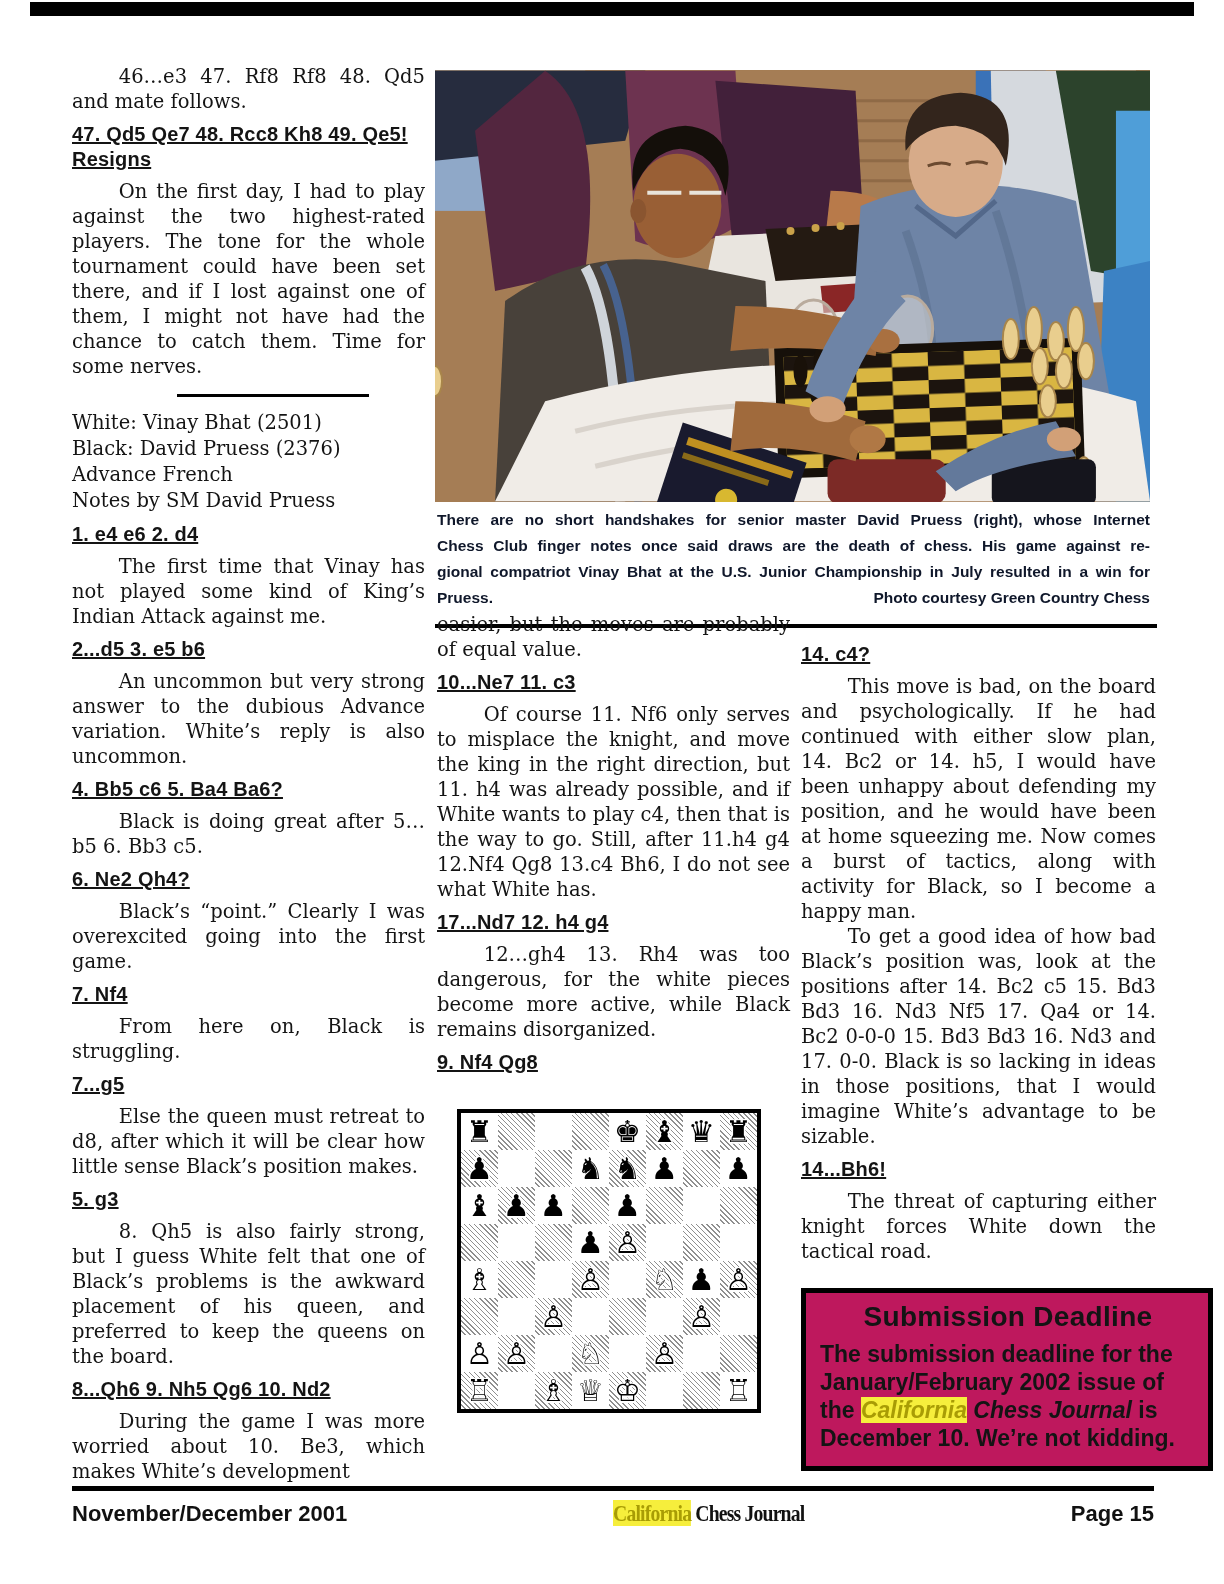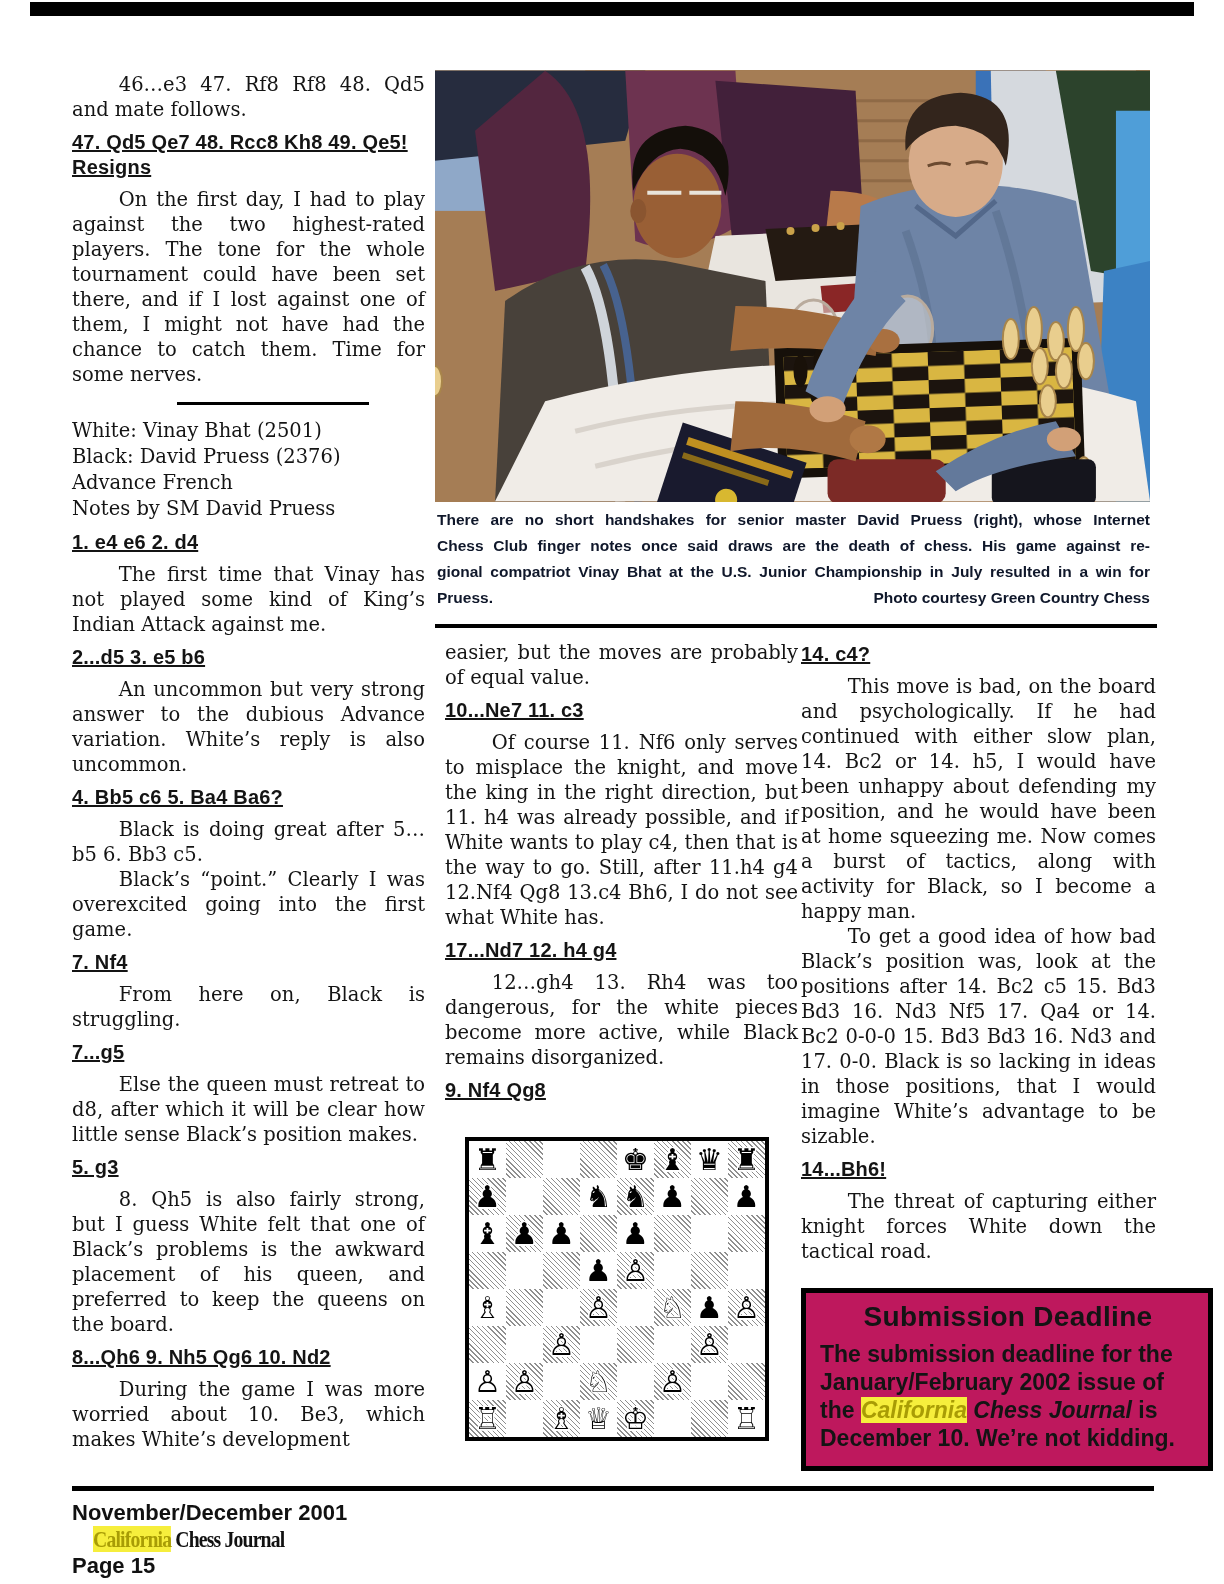--- a/index.html
+++ b/index.html
@@ -1,21 +1,21 @@
 <!DOCTYPE html>
 <html><head>
 <meta charset="utf-8">
 <style>
   html,body{margin:0;padding:0;background:#e8e8e8;}
   .page{position:relative;width:1224px;height:1584px;background:#ffffff;margin:0 auto;
         font-family:"DejaVu Serif",serif;color:#141414;overflow:hidden;}
   .topbar{position:absolute;left:30px;top:2px;width:1164px;height:14px;background:#000;}
   .col{position:absolute;text-align:justify;}
-  #col-left{left:72px;top:72px;width:353px;}
-  #col-middle{left:437px;top:640px;width:353px;margin-left:8px;}
+  #col-left{left:72px;top:64px;width:353px;}
+  #col-middle{left:437px;top:612px;width:353px;}
   #col-right{left:801px;top:634px;width:355px;}
   .para{font-size:19.5px;line-height:25px;text-indent:2.4em;margin:0;}
   .para.noindent{text-indent:0;}
   .move{font-family:"Liberation Sans",sans-serif;font-weight:bold;font-size:20px;
         line-height:25px;margin:8px 0 7px 0;text-align:left;letter-spacing:.2px;text-decoration:underline;}
   .info{font-size:19.5px;line-height:26px;text-align:left;}
   .inrule{width:192px;height:3px;background:#000;margin:15px 0 13px 105px;}
   .photo-frame{position:absolute;left:435px;top:70px;width:715px;height:432px;overflow:hidden;background:#a57d55;}
   .caption{position:absolute;left:437px;top:507px;width:713px;font-family:"Liberation Sans",sans-serif;
            font-weight:bold;font-size:15.5px;line-height:26px;color:#0f172a;}
@@ -34,21 +34,21 @@
   .deadline{position:absolute;left:801px;top:1288px;width:412px;border:5px solid #000;
             background:#be185d;padding:6px 12px 14px 14px;box-sizing:border-box;
             font-family:"Liberation Sans",sans-serif;}
   .deadline-title{text-align:center;font-weight:bold;font-size:28px;letter-spacing:.3px;margin:2px 0 7px 0;}
   .deadline-text{font-size:23px;line-height:28px;font-weight:bold;text-align:left;}
   .hl{background:#f6ee3c;color:#a89c05;}
   .it{font-style:italic;}
   .footer-rule{position:absolute;left:72px;top:1486px;width:1082px;height:5px;background:#000;}
   .footer{position:absolute;left:72px;top:1500px;width:1082px;display:flex;
           justify-content:space-between;align-items:baseline;
-          font-family:"Liberation Sans",sans-serif;font-size:22px;font-weight:bold;color:#111;flex-direction:column;}
+          font-family:"Liberation Sans",sans-serif;font-size:22px;font-weight:bold;color:#111;}
   .footer-center{font-family:"Liberation Serif",serif;font-size:24px;font-weight:bold;
                  letter-spacing:-1px;transform:scaleX(.82);}
 </style>
 </head>
 <body>
 
 <div class="page">
 
   <div class="topbar"></div>
 
@@ -193,20 +193,21 @@
       <div class="info">White: Vinay Bhat (2501)</div>
       <div class="info">Black: David Pruess (2376)</div>
       <div class="info">Advance French</div>
       <div class="info">Notes by SM David Pruess</div>
       <div class="move">1. e4 e6 2. d4</div>
       <div class="para">The first time that Vinay has not played some kind of King’s Indian Attack against me.</div>
       <div class="move">2...d5 3. e5 b6</div>
       <div class="para">An uncommon but very strong answer to the dubious Advance variation. White’s reply is also uncommon.</div>
       <div class="move">4. Bb5 c6 5. Ba4 Ba6?</div>
       <div class="para">Black is doing great after 5…b5 6. Bb3 c5.</div>
+      <div class="move">6. Ne2 Qh4?</div>
       <div class="para">Black’s “point.” Clearly I was overexcited going into the first game.</div>
       <div class="move">7. Nf4</div>
       <div class="para">From here on, Black is struggling.</div>
       <div class="move">7...g5</div>
       <div class="para">Else the queen must retreat to d8, after which it will be clear how little sense Black’s position makes.</div>
       <div class="move">5. g3</div>
       <div class="para">8. Qh5 is also fairly strong, but I guess White felt that one of Black’s problems is the awkward placement of his queen, and preferred to keep the queens on the board.</div>
       <div class="move">8...Qh6 9. Nh5 Qg6 10. Nd2</div>
       <div class="para">During the game I was more worried about 10. Be3, which makes White’s development</div>
     </div>

